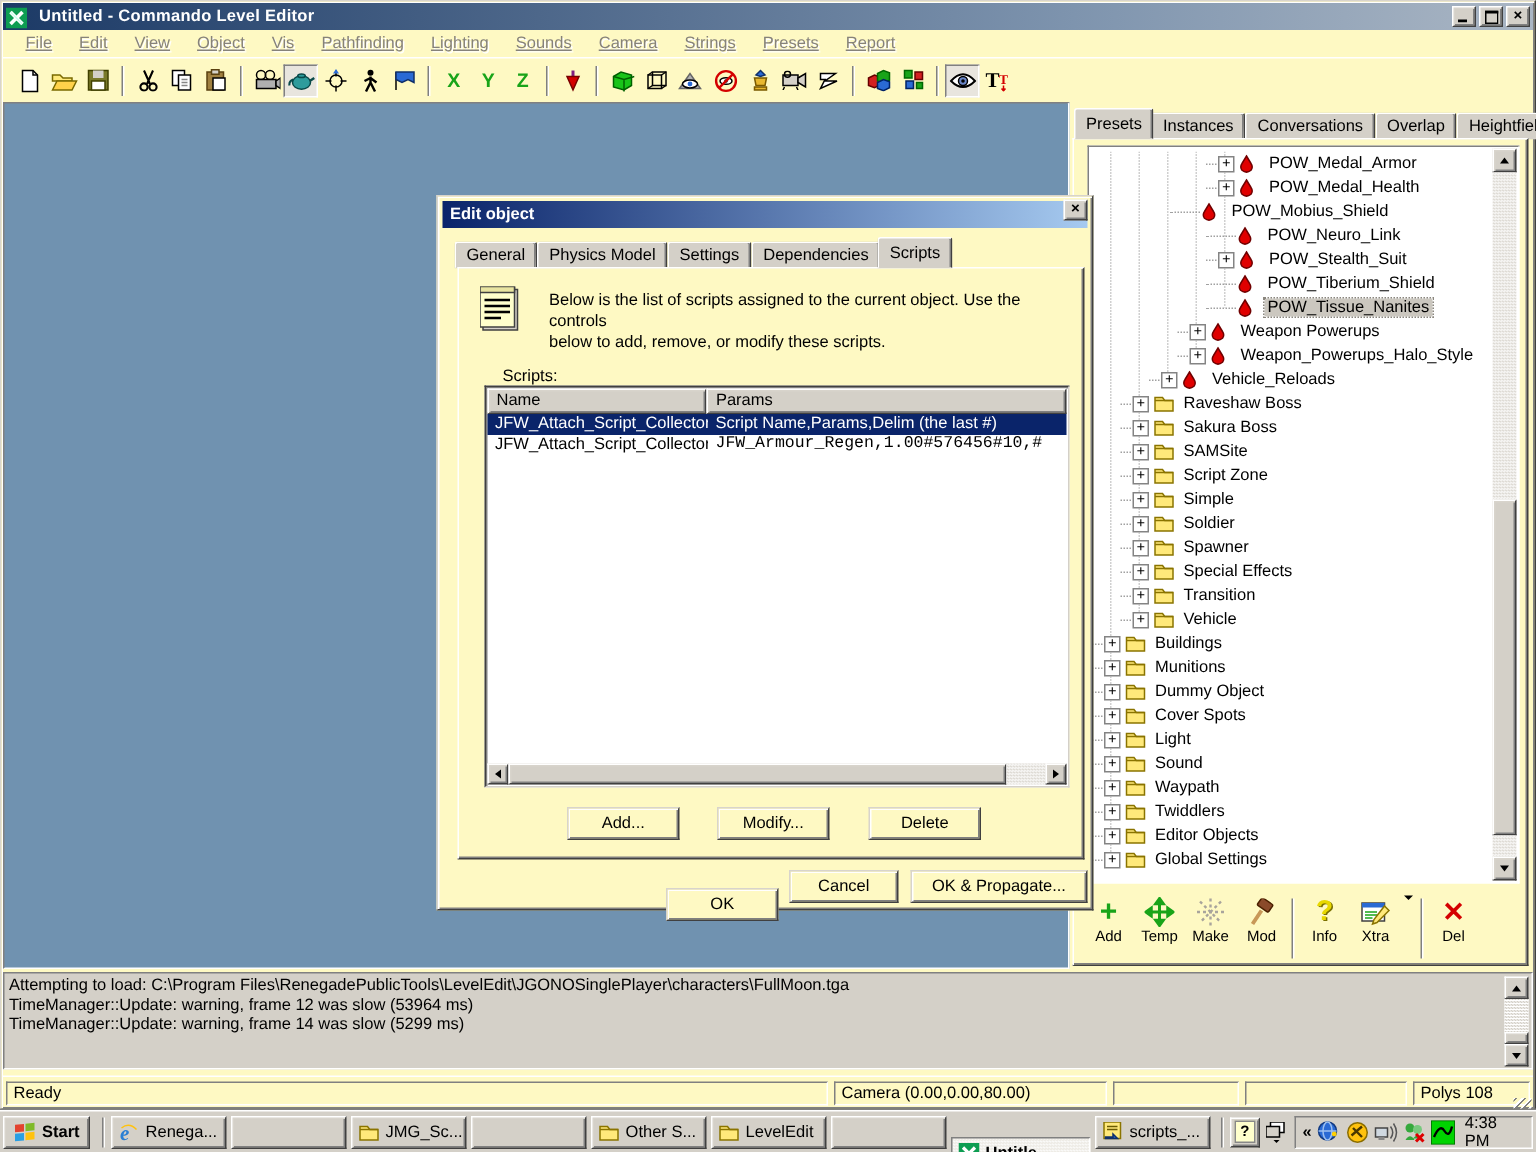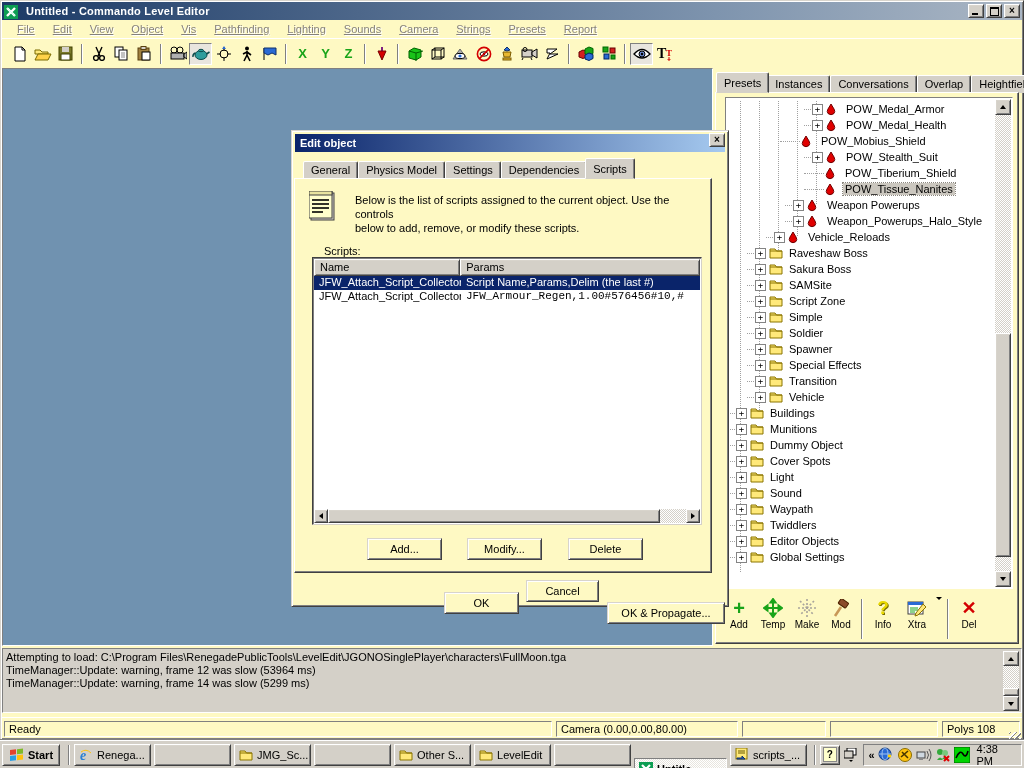--- a/index.html
+++ b/index.html
@@ -98,21 +98,21 @@
   .tray-icon { width:16px; height:16px; display:inline-flex; }
   #clock { margin-left:4px; }
 
   
   #dialog { left:291px; top:130px; width:438px; height:477px; z-index:50; }
   #dlg-title { position:absolute; left:3px; top:3px; right:3px; height:18px;
     background:linear-gradient(to right,#0a246a,#a6caf0); color:#fff; font-weight:bold;
     display:flex; align-items:center; padding-left:5px; }
   #dlg-close { position:absolute; right:3px; top:2px; width:16px; height:14px; }
   #dlg-tabs { position:absolute; left:11px; top:28px; height:20px; display:flex; align-items:flex-end; }
-  #dlg-panel { position:absolute; left:2px; top:47px; width:418px; height:395px;
+  #dlg-panel { position:absolute; left:13px; top:47px; width:418px; height:395px;
     border:1px solid; border-color:#fff #404040 #404040 #fff; box-shadow:inset -1px -1px 0 #808080; }
   #dlg-note-icon { position:absolute; left:14px; top:12px; }
   #dlg-desc { position:absolute; left:60px; top:14px; width:350px; line-height:14px; }
   #dlg-scripts-label { position:absolute; left:17px; top:66px;margin-left:12px; }
   #script-list { position:absolute; left:17px; top:78px; width:390px; height:268px; background:#fff;
     border:1px solid; border-color:#404040 #d4d0c8 #d4d0c8 #404040; box-shadow:inset 1px 1px 0 #808080, inset -1px -1px 0 #fff; }
   #list-header { position:absolute; left:1px; top:1px; right:1px; height:17px; display:flex; }
   .hdr-cell { height:17px; padding:1px 5px; }
   .list-row { position:absolute; left:1px; right:1px; height:14px; display:flex; }
   .cell { padding:0 5px; white-space:nowrap; overflow:hidden; }
@@ -434,20 +434,29 @@
               <span class="tree-label">POW_Medal_Health</span>
             </div>
             <div class="tree-row" style="padding-left: 53px;">
               <i class="stub" style="width:20px"></i>
               <span class="tree-icon">
                 <svg width="10" height="13" viewBox="0 0 10 13">
                   <path d="M5 1 L8 6 Q9.6 8.5 8 10.5 Q5 13 2 10.5 Q0.4 8.5 2 6 Z" fill="#e00000" stroke="#700000"></path>
                 </svg>
               </span>
               <span class="tree-label">POW_Mobius_Shield</span>
+            </div>
+            <div class="tree-row" style="padding-left: 77px;">
+              <i class="stub" style="width:20px"></i>
+              <span class="tree-icon">
+                <svg width="10" height="13" viewBox="0 0 10 13">
+                  <path d="M5 1 L8 6 Q9.6 8.5 8 10.5 Q5 13 2 10.5 Q0.4 8.5 2 6 Z" fill="#e00000" stroke="#700000"></path>
+                </svg>
+              </span>
+              <span class="tree-label">POW_Neuro_Link</span>
             </div>
             <div class="tree-row" style="padding-left: 77px;">
               <i class="stub" style="width:7px"></i>
               <span class="expand-box">+</span>
               <span class="tree-icon">
                 <svg width="10" height="13" viewBox="0 0 10 13">
                   <path d="M5 1 L8 6 Q9.6 8.5 8 10.5 Q5 13 2 10.5 Q0.4 8.5 2 6 Z" fill="#e00000" stroke="#700000"></path>
                 </svg>
               </span>
               <span class="tree-label">POW_Stealth_Suit</span>
@@ -1035,17 +1044,17 @@
 
       <div id="dlg-btnrow">
           <div class="btn raised2" style="left: 72px; top: 359px; width: 75px;">Add...</div>
           <div class="btn raised2" style="left: 172px; top: 359px; width: 75px;">Modify...</div>
           <div class="btn raised2" style="left: 273px; top: 359px; width: 75px;">Delete</div>
         </div>
     </div>
     <div id="dlg-footer">
         <div class="btn raised2" style="left: 152px; top: 449px; width: 75px; margin-top: 12px;">OK</div>
         <div class="btn raised2" style="left: 234px; top: 449px; width: 73px;">Cancel</div>
-        <div class="btn raised2" style="left: 315px; top: 471px; width: 118px;">OK &amp; Propagate...</div>
+        <div class="btn raised2" style="left: 315px; top: 449px; width: 118px;">OK &amp; Propagate...</div>
       </div>
   </div>
 
 </div>
 
 </body></html>

